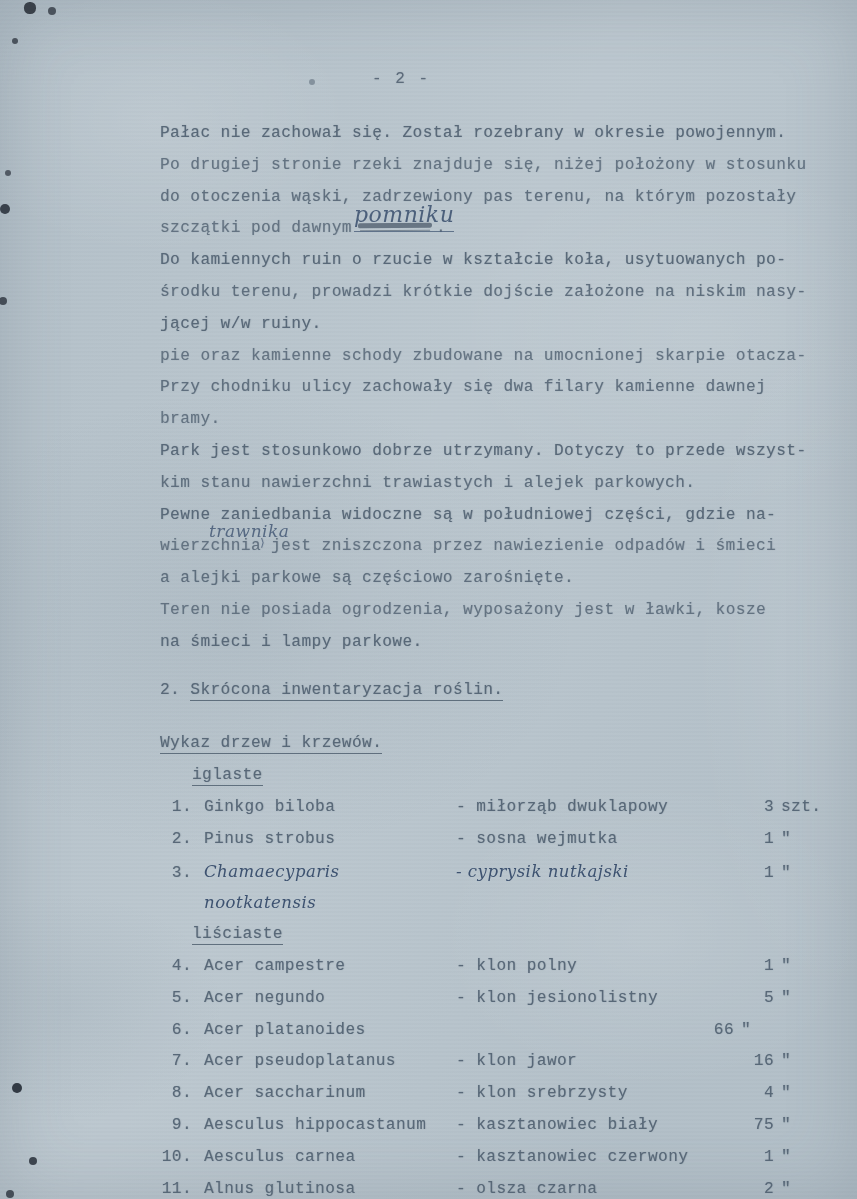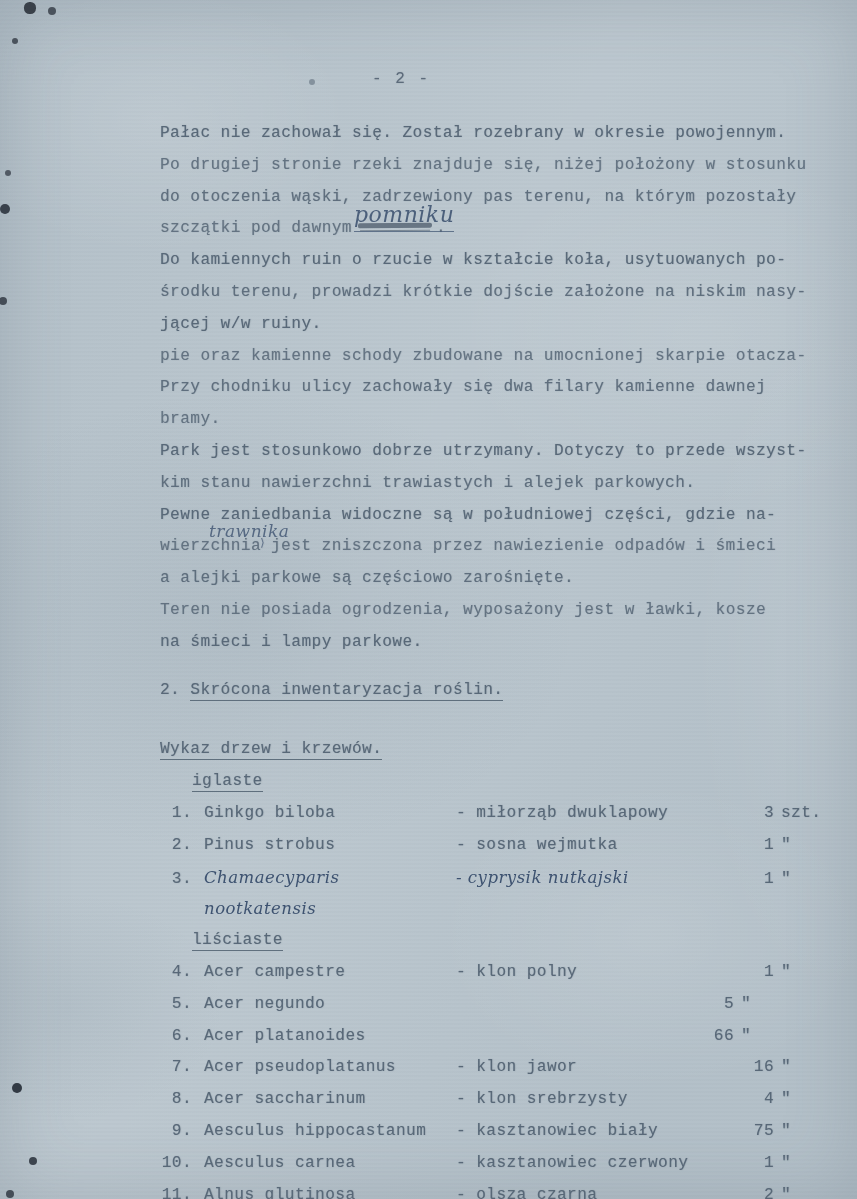--- a/index.html
+++ b/index.html
@@ -93,21 +93,21 @@
   }
   .insertion::after{
     content:"⟩";position:absolute;left:-2px;top:-12px;
     font-size:11px;color:var(--hand-ink);opacity:.8;
   }
   .u{
     border-bottom:1.6px solid rgba(80,96,112,.85);
     padding-bottom:1px;
   }
   .section-head{margin-top:16px;}
-  .subhead{margin-top:28px;font-family:Liberation Mono, monospace;}
+  .subhead{margin-top:22px;font-family:Liberation Mono, monospace;}
   .group-head{margin-left:32px;}
   .row{
     display:grid;
     grid-template-columns:44px 252px 278px 40px 44px;
     align-items:baseline;
     line-height:31.8px;font-size:16px;letter-spacing:.5px;
     color:rgba(84,100,116,.93);
     text-shadow:.4px .4px .9px rgba(92,107,122,.55);
   }
   .c-num{text-align:right;padding-right:12px;}
@@ -198,20 +198,21 @@
       <div class="row">
         <span class="c-num">4.</span>
         <span class="c-latin">Acer campestre</span>
         <span class="c-polish">- klon polny</span>
         <span class="c-count">1</span>
         <span class="c-unit">"</span>
       </div>
       <div class="row">
         <span class="c-num">5.</span>
         <span class="c-latin">Acer negundo</span>
+        <span class="c-polish">- klon jesionolistny</span>
         <span class="c-count">5</span>
         <span class="c-unit">"</span>
       </div>
       <div class="row">
         <span class="c-num">6.</span>
         <span class="c-latin">Acer platanoides</span>
         <span class="c-count">66</span>
         <span class="c-unit">"</span>
       </div>
       <div class="row">

